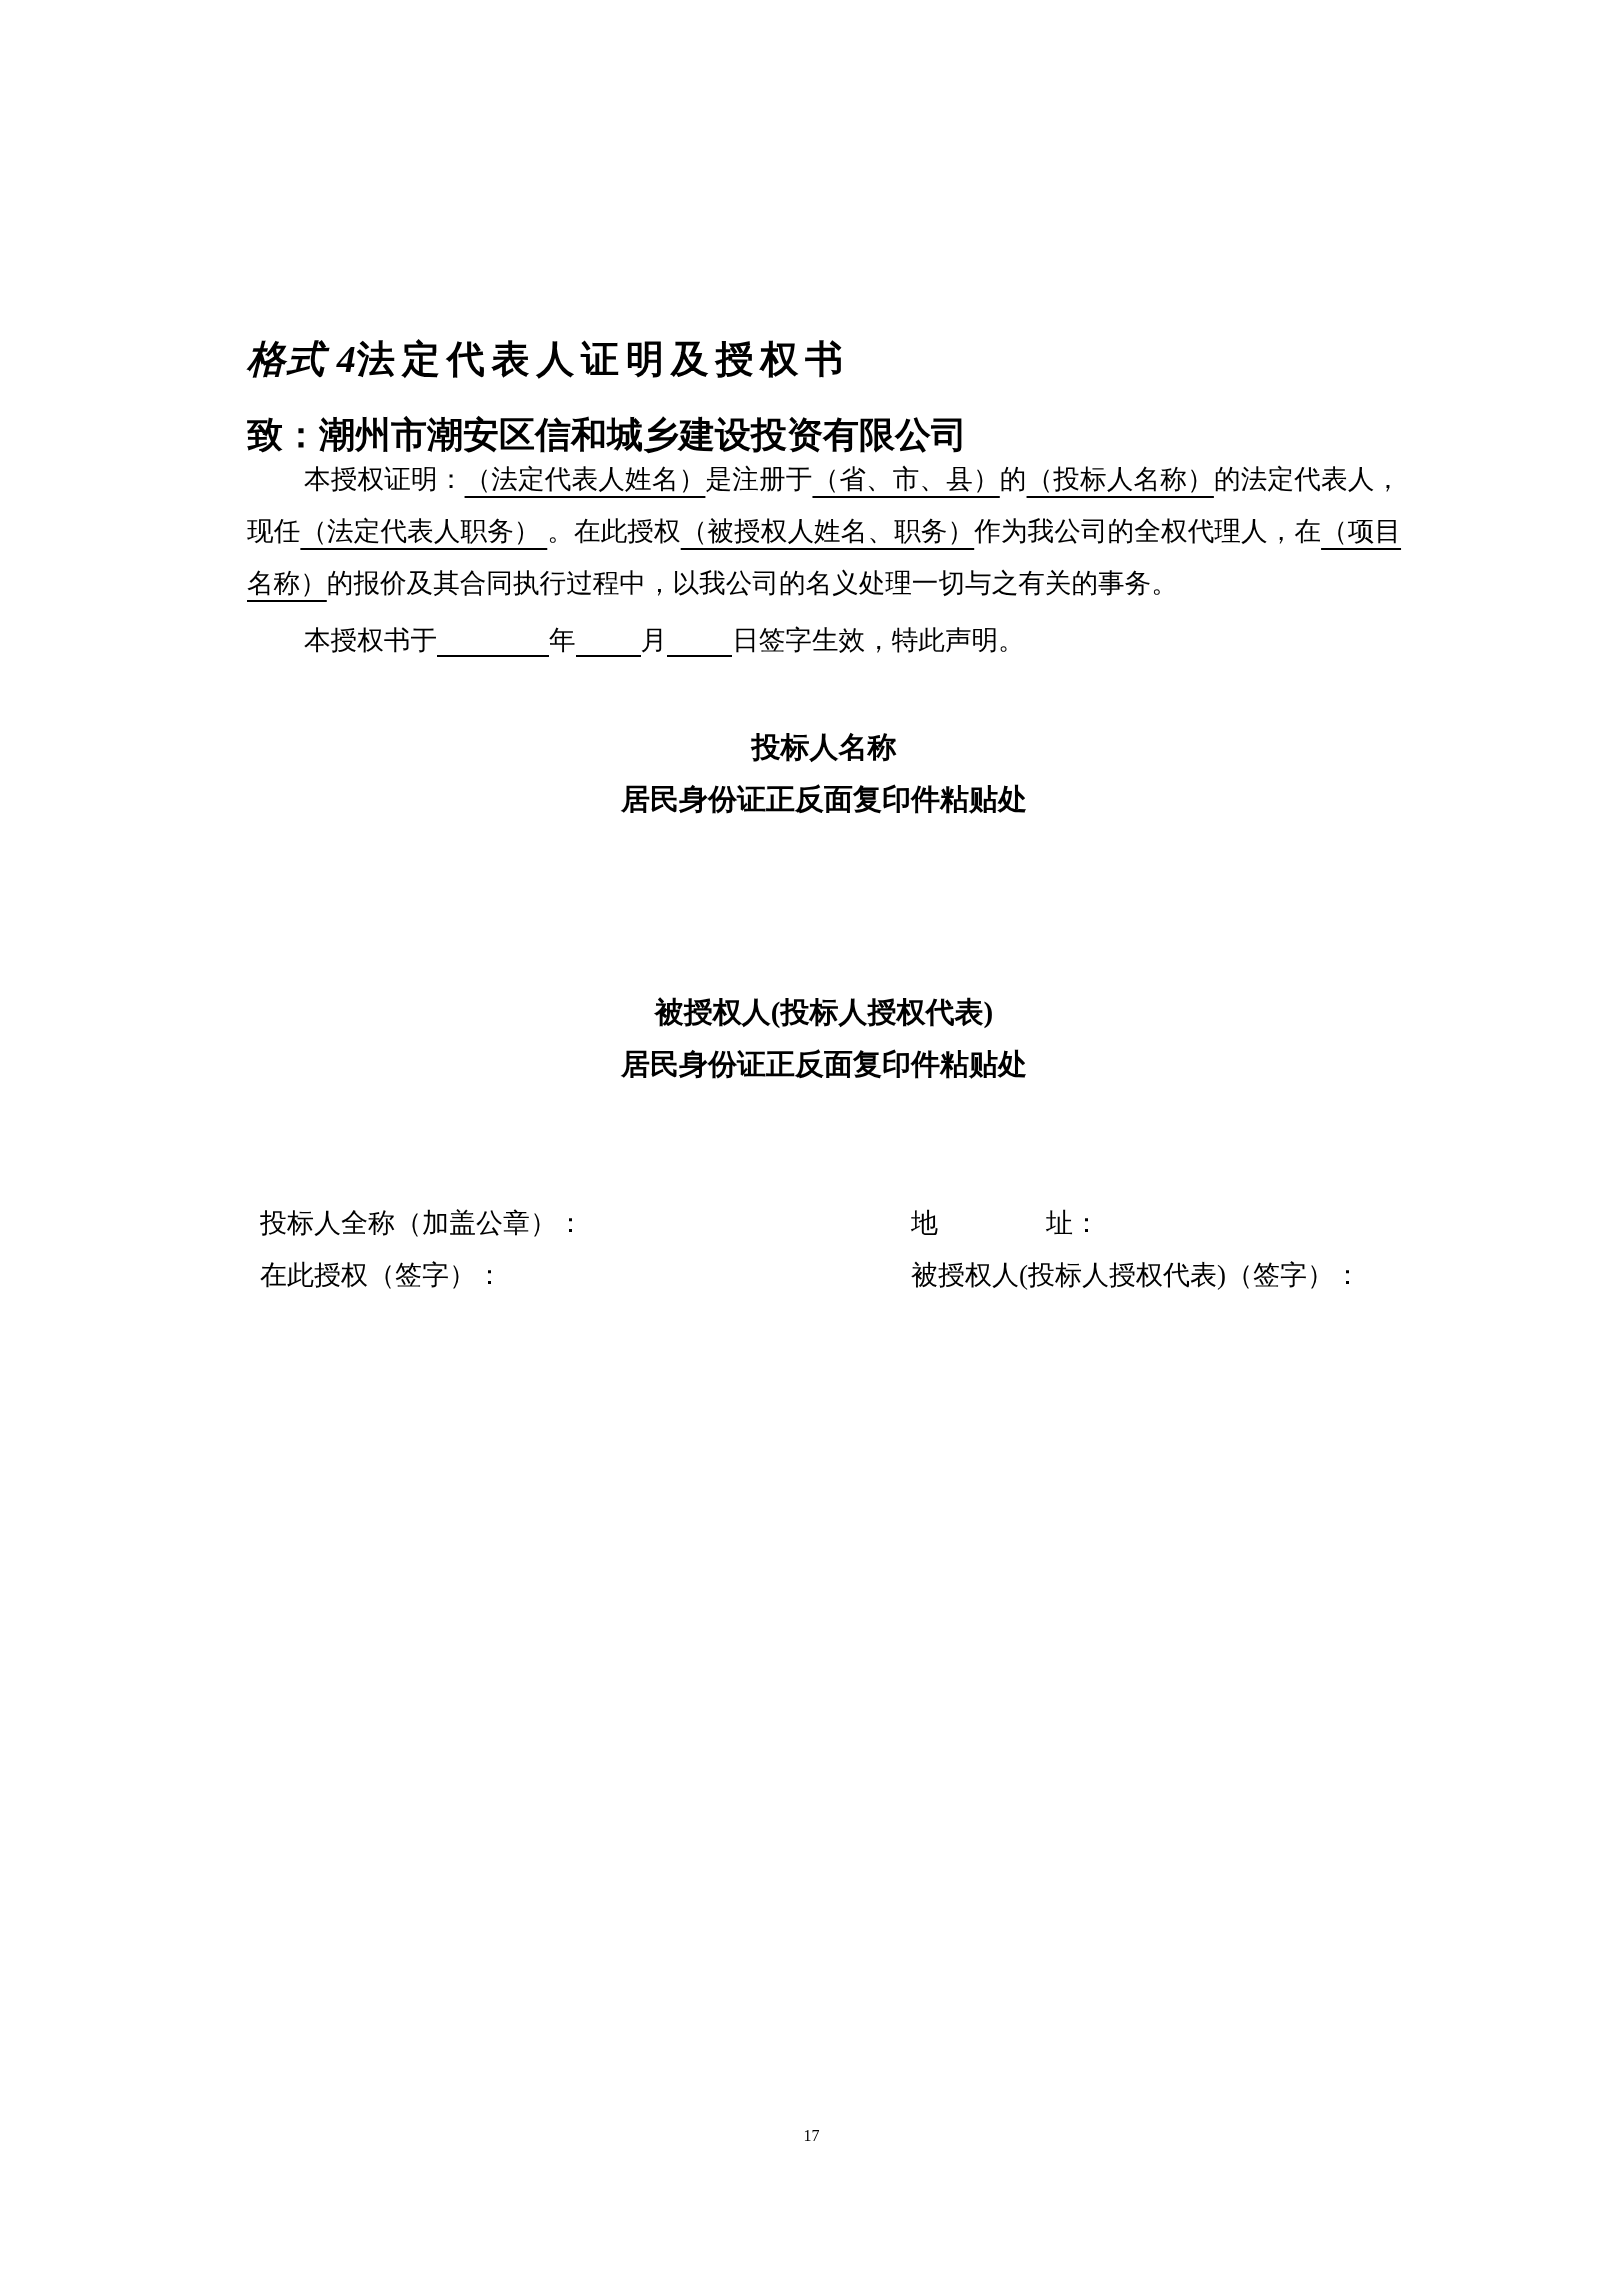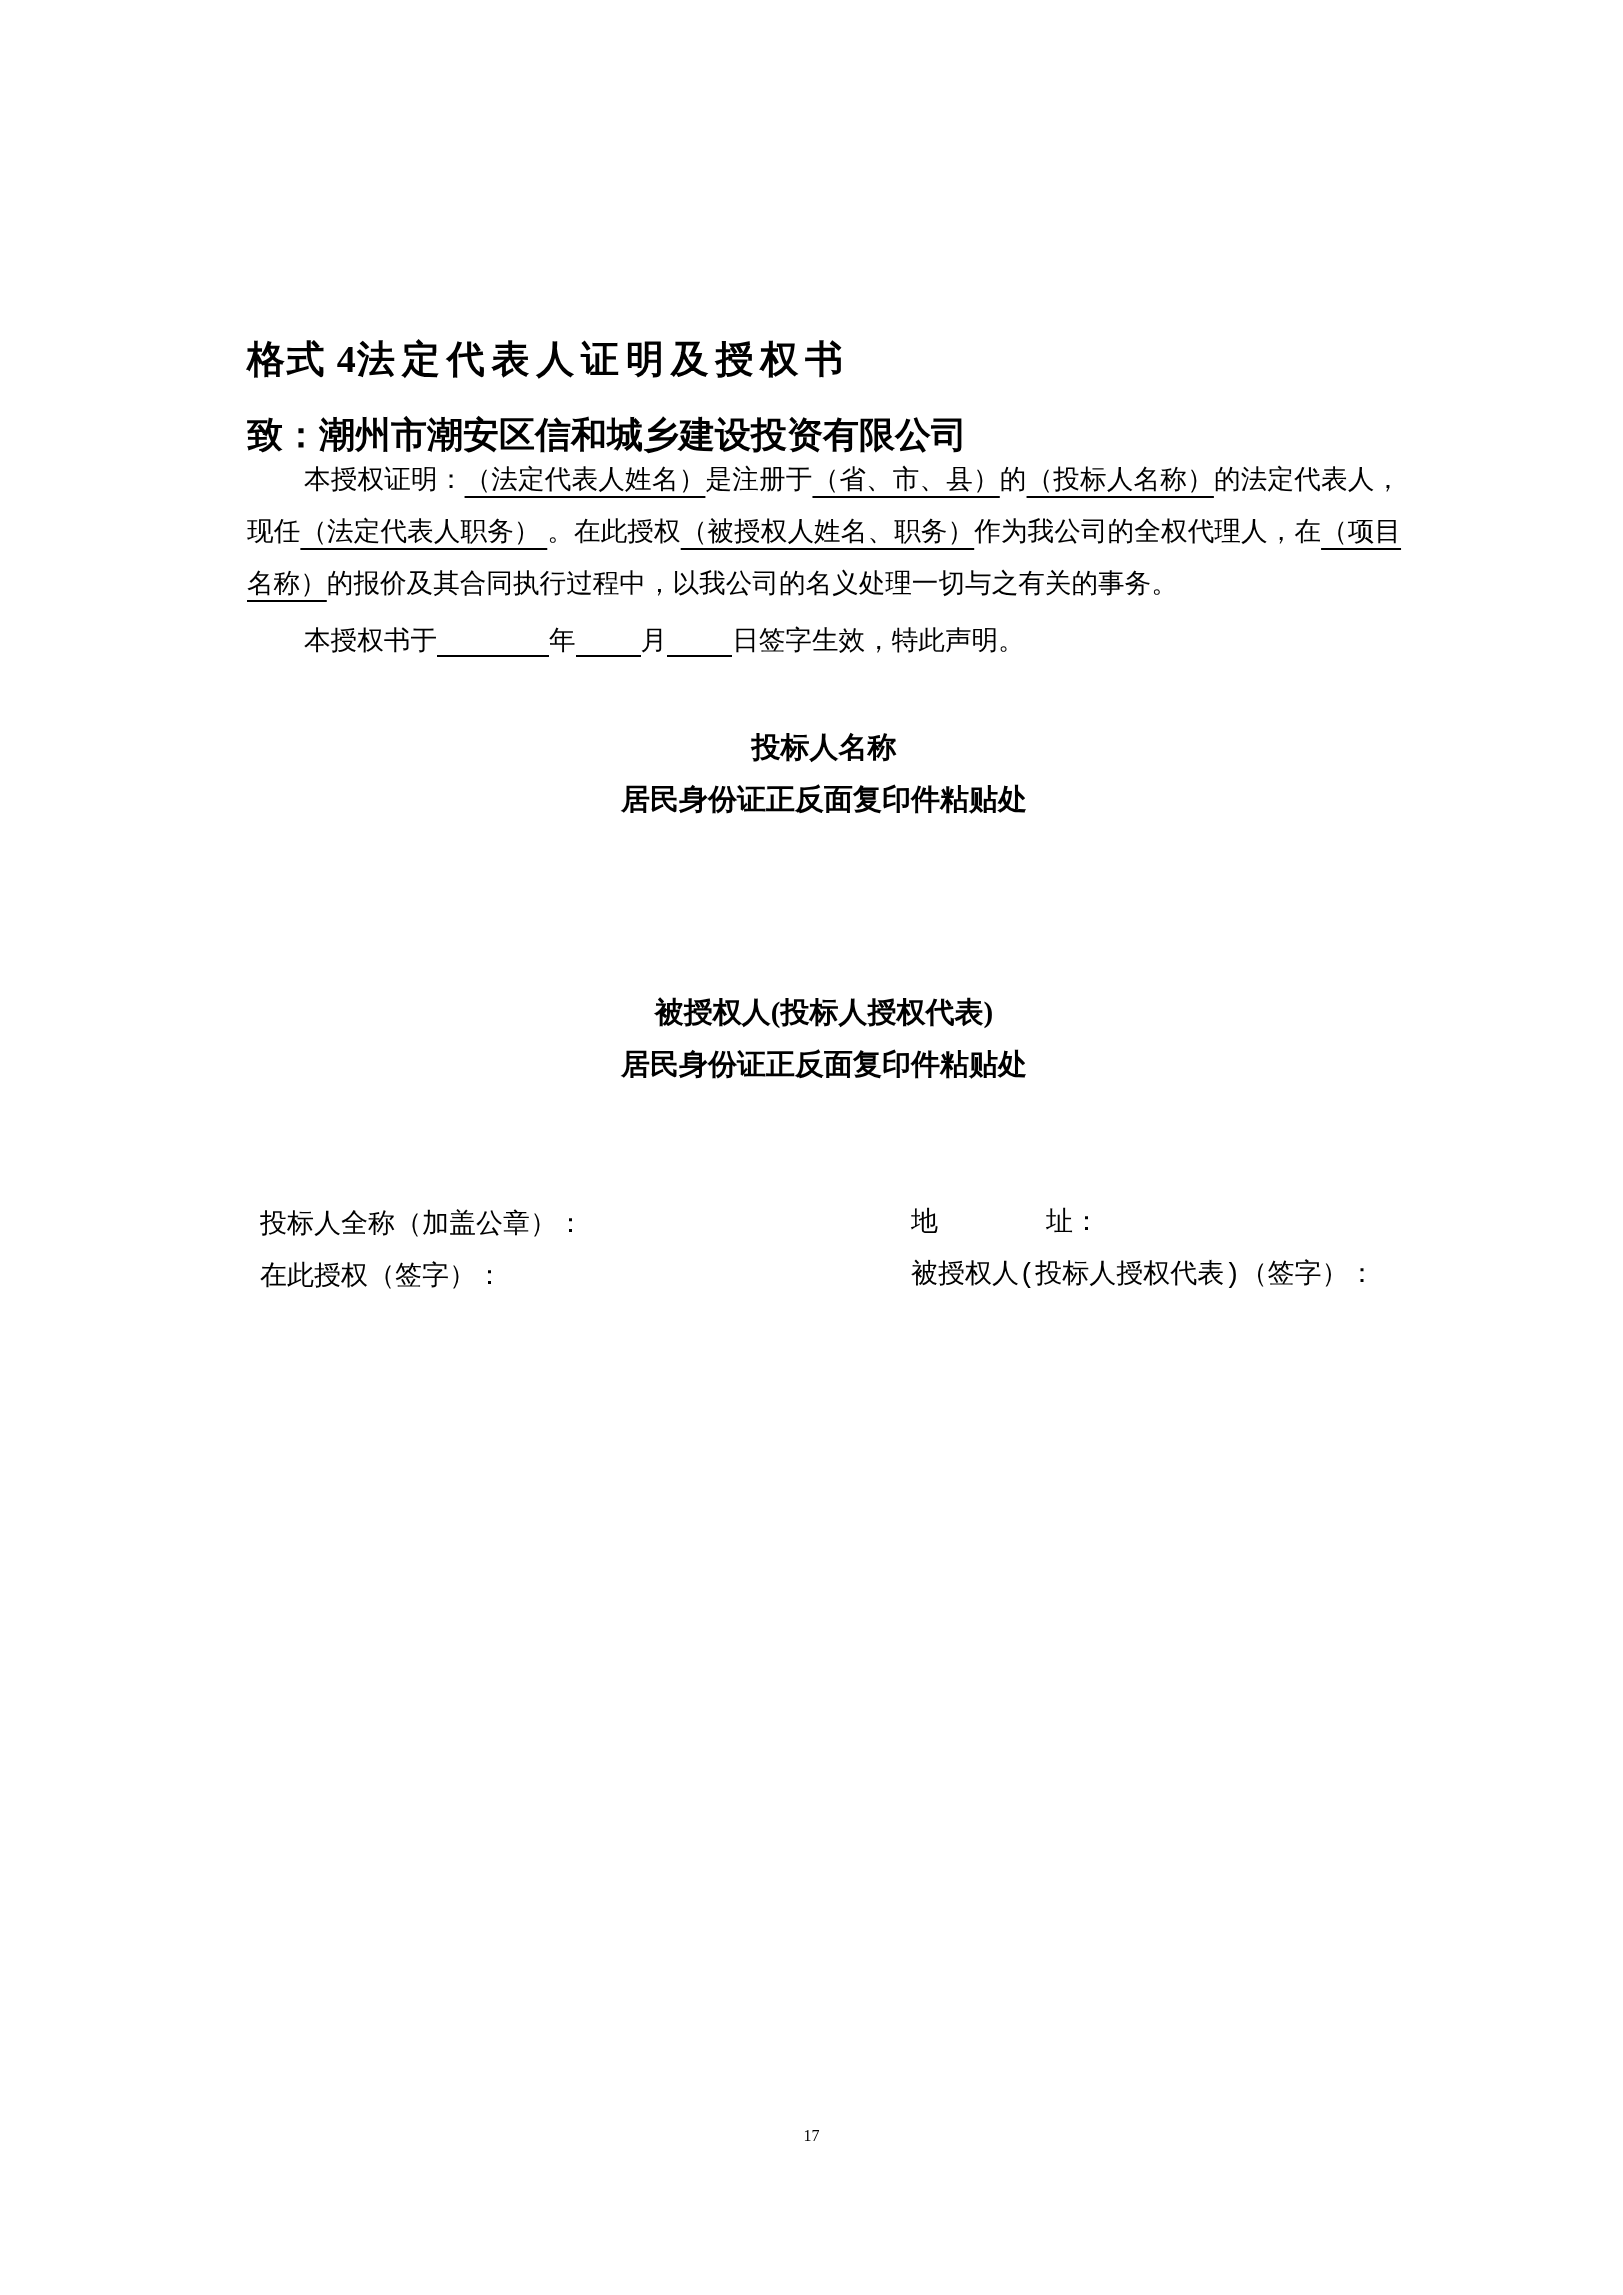--- a/index.html
+++ b/index.html
@@ -15,20 +15,21 @@
   .abs { position: absolute; }
 
   
   .header {
     top: 334px; left: 247px; right: 222px;
     display: flex; align-items: flex-end;
   }
   .fmt {
     font-size: 38px; font-weight: 700; white-space: nowrap;
     letter-spacing: 1.4px;
+    font-style: italic;
   }
   .title-wrap { flex: 1; text-align: left; }
   .title {
     font-size: 38px; font-weight: 700; letter-spacing: 6.8px; white-space: nowrap;
   }
 
   .to-line {
     top: 411px; left: 247px; right: 222px;
     font-size: 36px; font-weight: 700;
   }
@@ -67,21 +68,21 @@
   }
   .block1 { top: 721px; }
   .block2 { top: 986px; }
 
   .sig {
     top: 1197px; left: 260px; width: 1154px;
     font-size: 27px; line-height: 52px;
   }
   .sig-row { display: flex; }
   .sig-left { width: 651px; flex: 0 0 auto; }
-  .sig-right { flex: 1; font-family: Liberation Mono, monospace; }
+  .sig-right { flex: 1; }
 
   .footer {
     top: 2127px; left: 0; right: 0;
     text-align: center; font-size: 16px;
   }
 </style>
 </head>
 <body>
 
 <div class="page">

